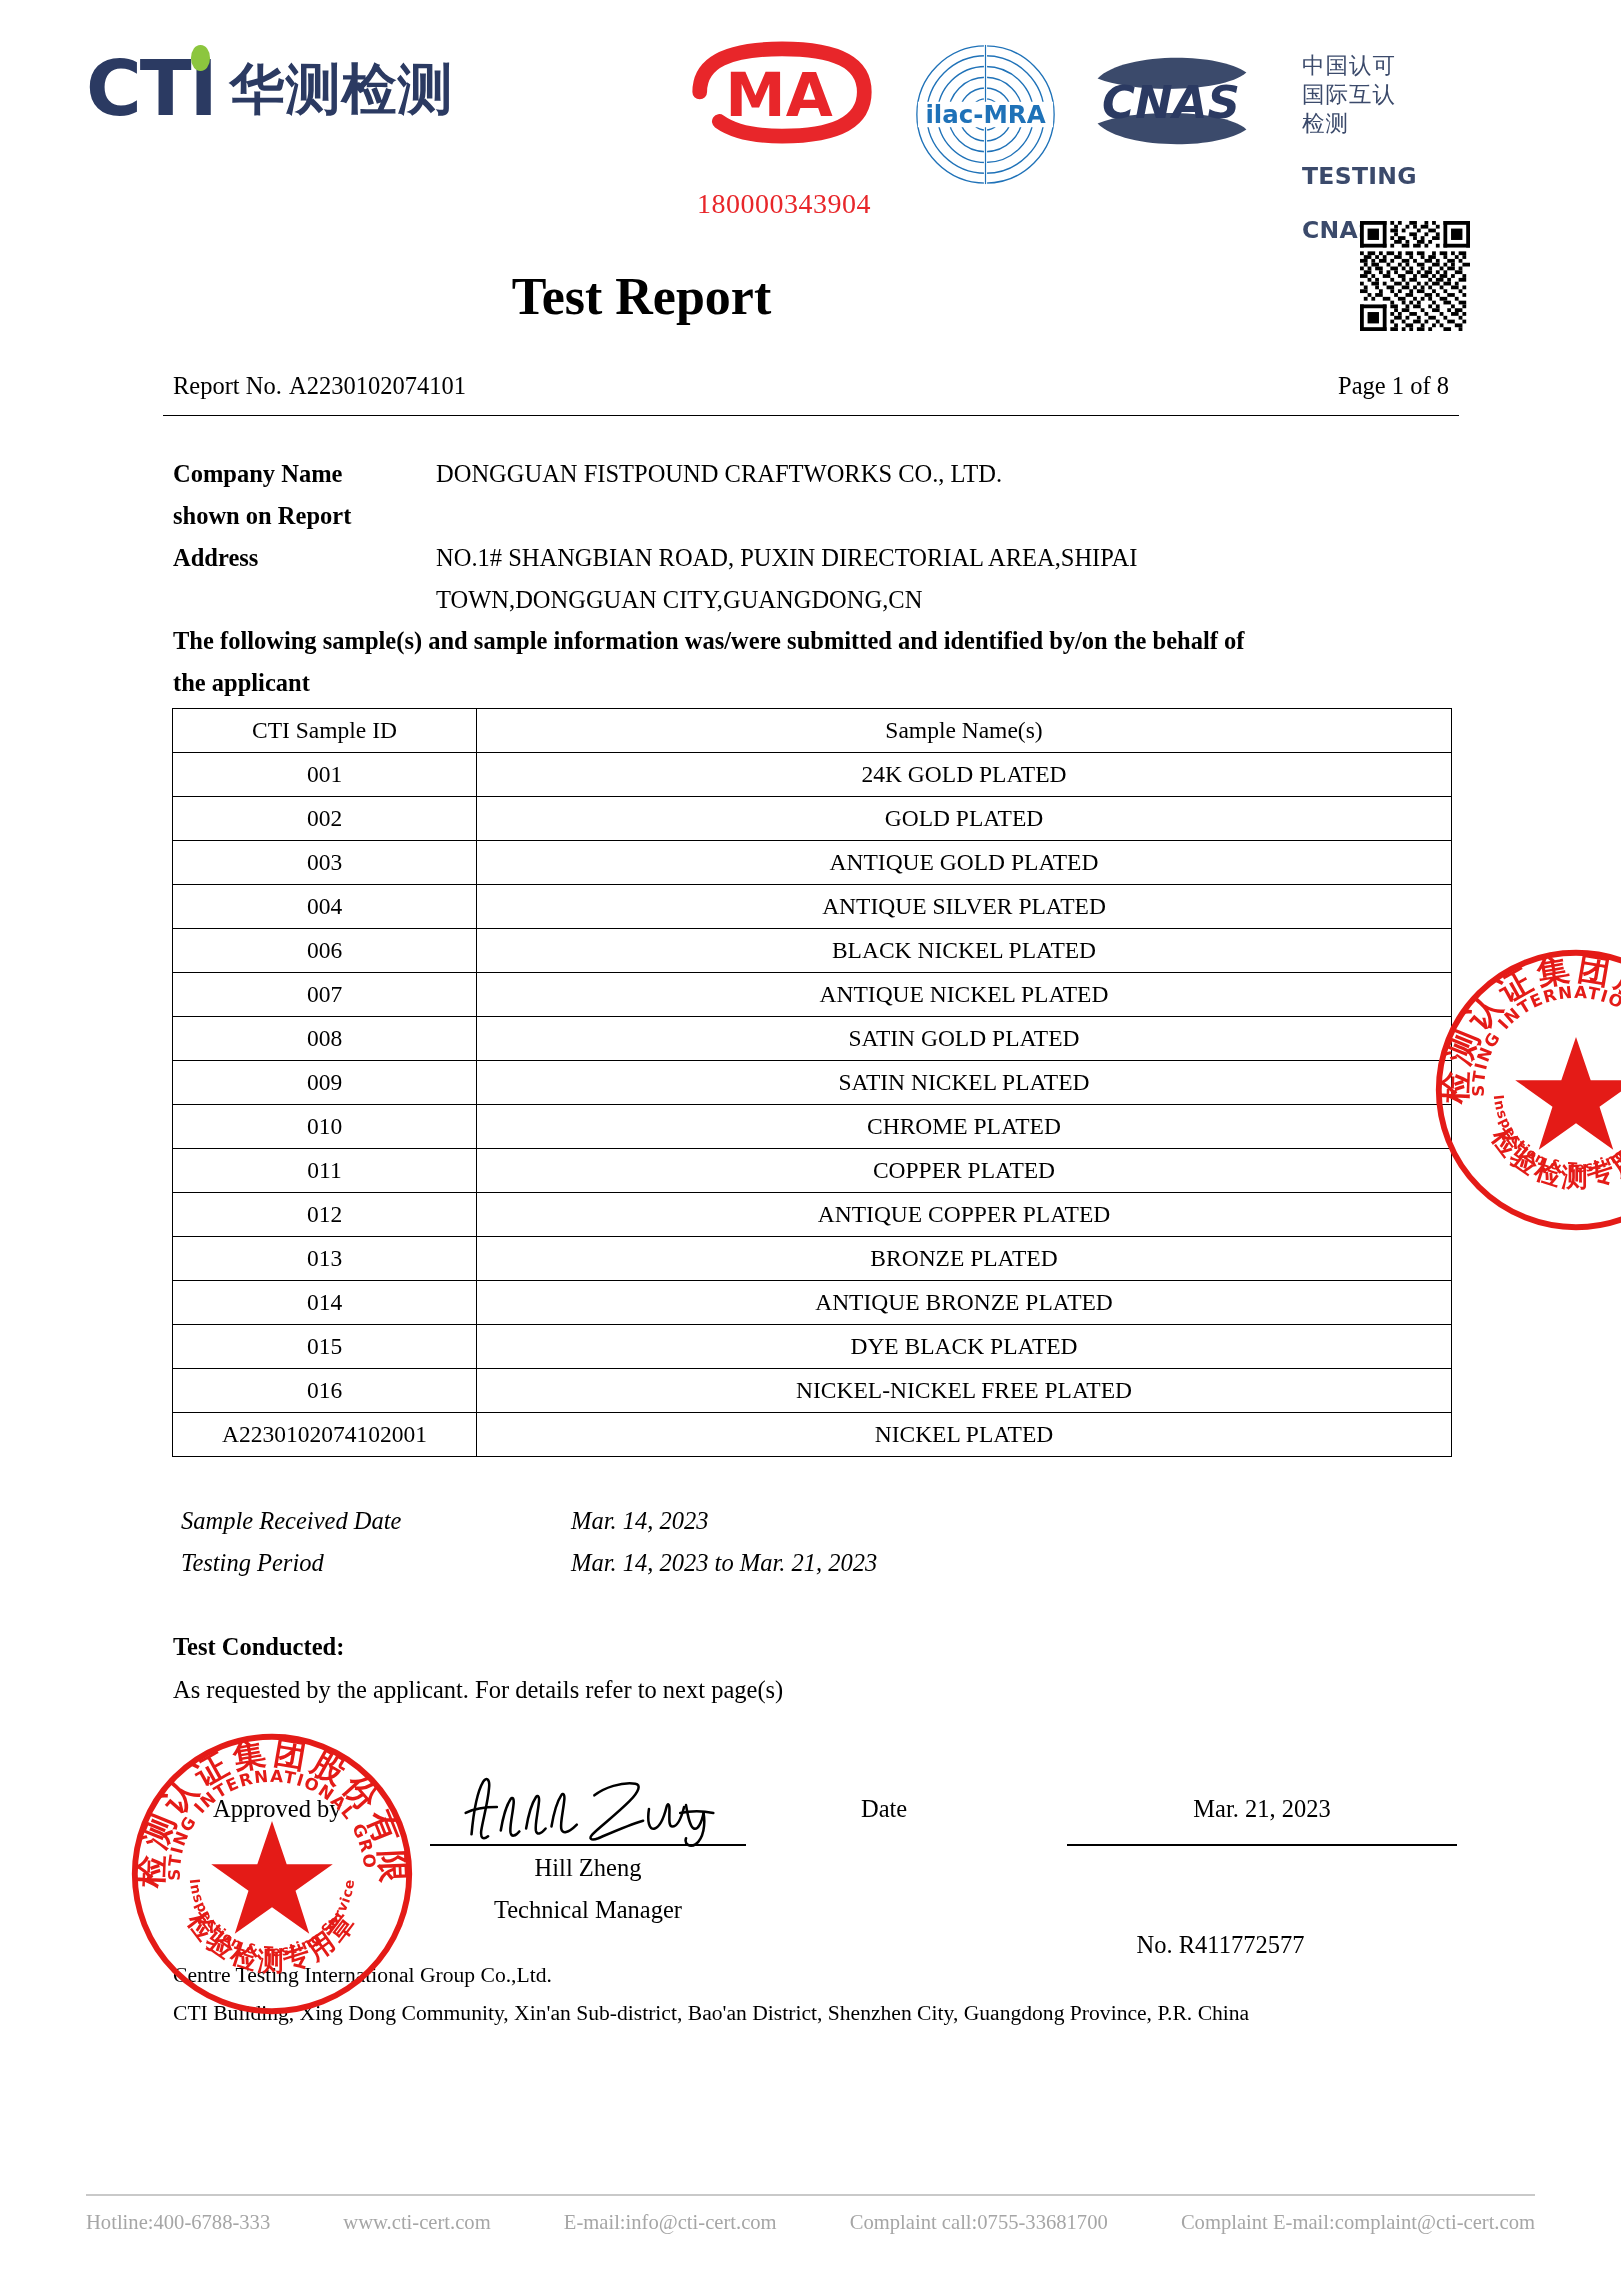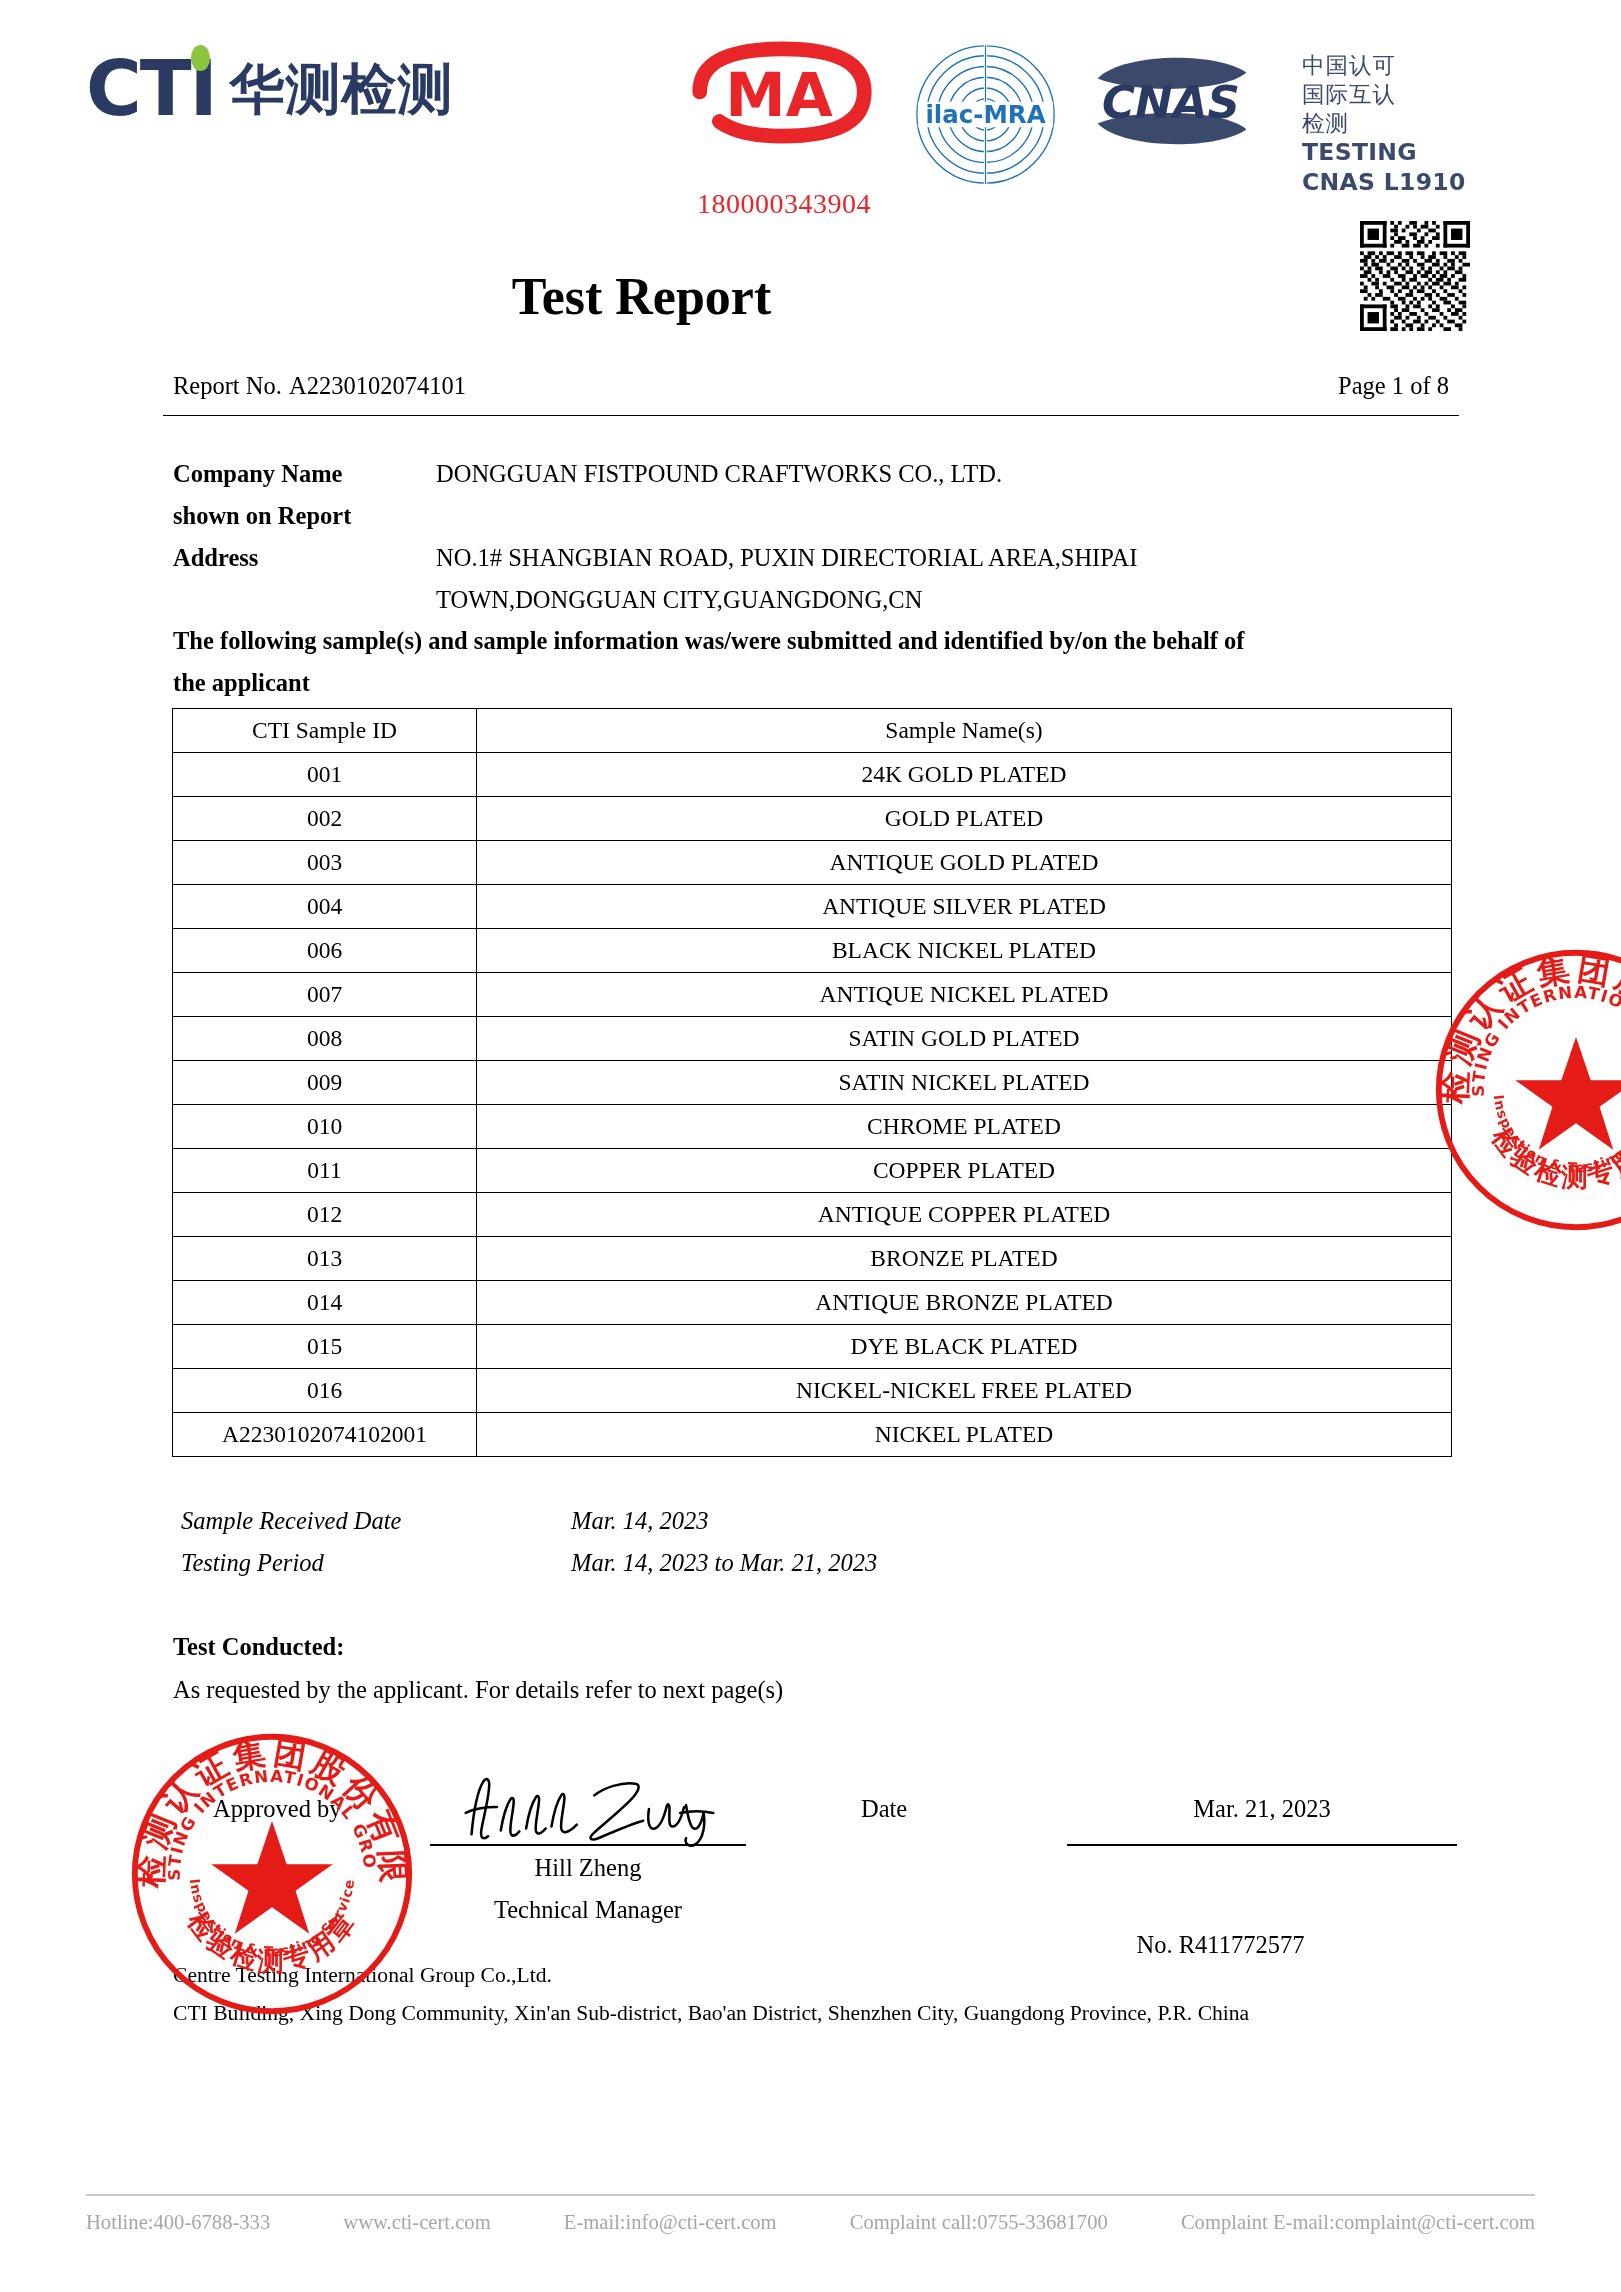--- a/index.html
+++ b/index.html
@@ -93,20 +93,21 @@
   .cnas-text .cn {
     font-family: "DejaVu Sans", sans-serif;
     font-size: 22.5px;
     letter-spacing: 1px;
   }
   .cnas-text .en {
     font-family: "DejaVu Sans", sans-serif;
     font-size: 23.5px;
     font-weight: bold;
     letter-spacing: 0.3px;
+    margin-top: 24px;
   }
   .qr-code {
     position: absolute;
     left: 1360px; top: 221px;
     width: 110px; height: 110px;
   }
 
   
   #doc-title {
     position: absolute;

